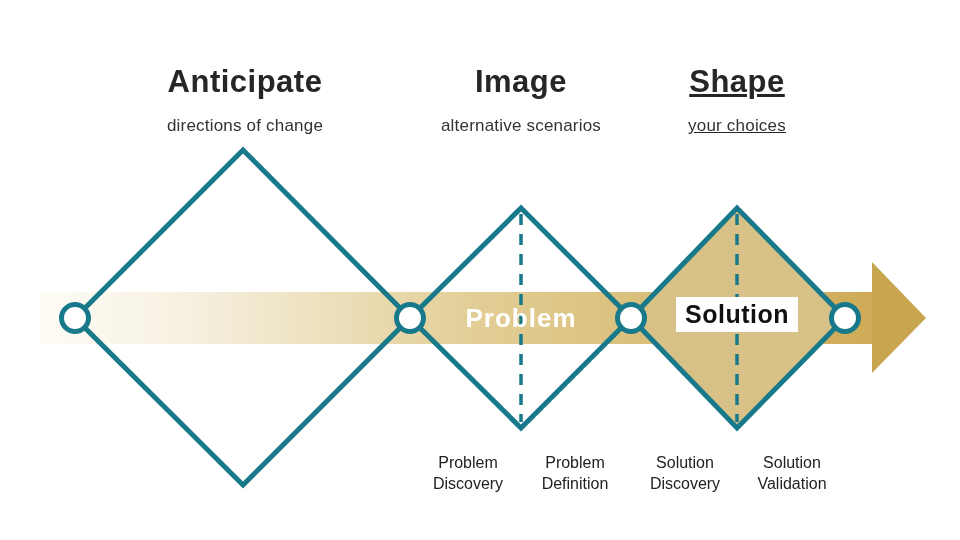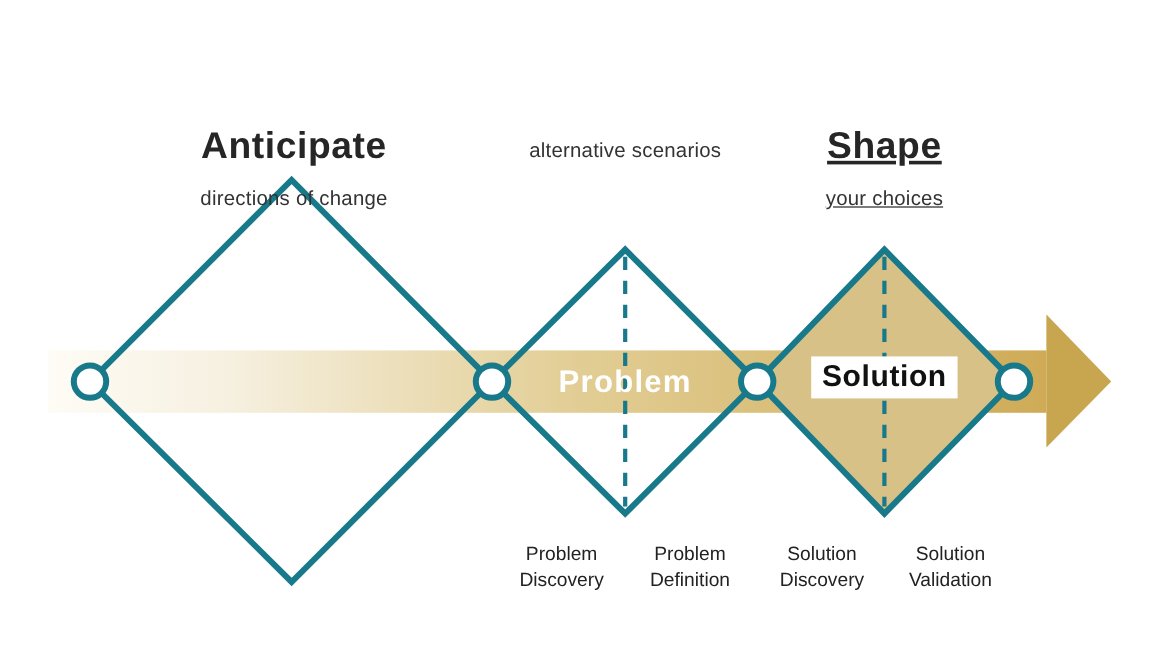--- a/index.html
+++ b/index.html
@@ -19,21 +19,20 @@
     position: absolute;
     left: 0;
     top: 0;
   }
   .phase-header {
     position: absolute;
     width: 300px;
     top: 62px;
     text-align: center;
     color: #262626;
-    margin-top: 40px;
   }
   .phase-header .title {
     font-size: 31px;
     font-weight: bold;
     letter-spacing: 0.5px;
     line-height: 40px;
   }
   .phase-header .subtitle {
     margin-top: 14px;
     font-size: 17px;
@@ -123,20 +122,21 @@
     <circle class="milestone" cx="410" cy="318" r="13.5"></circle>
     <circle class="milestone" cx="631" cy="318" r="13.5"></circle>
     <circle class="milestone" cx="845" cy="318" r="13.5"></circle>
   </svg>
 
   <div class="phase-header hdr-anticipate">
     <div class="title">Anticipate</div>
     <div class="subtitle">directions of change</div>
   </div>
   <div class="phase-header hdr-image">
+    <div class="title">Image</div>
     <div class="subtitle">alternative scenarios</div>
   </div>
   <div class="phase-header hdr-shape">
     <div class="title">Shape</div>
     <div class="subtitle">your choices</div>
   </div>
 
   <div class="band-label-problem">Problem</div>
   <div class="band-label-solution">Solution</div>
 

